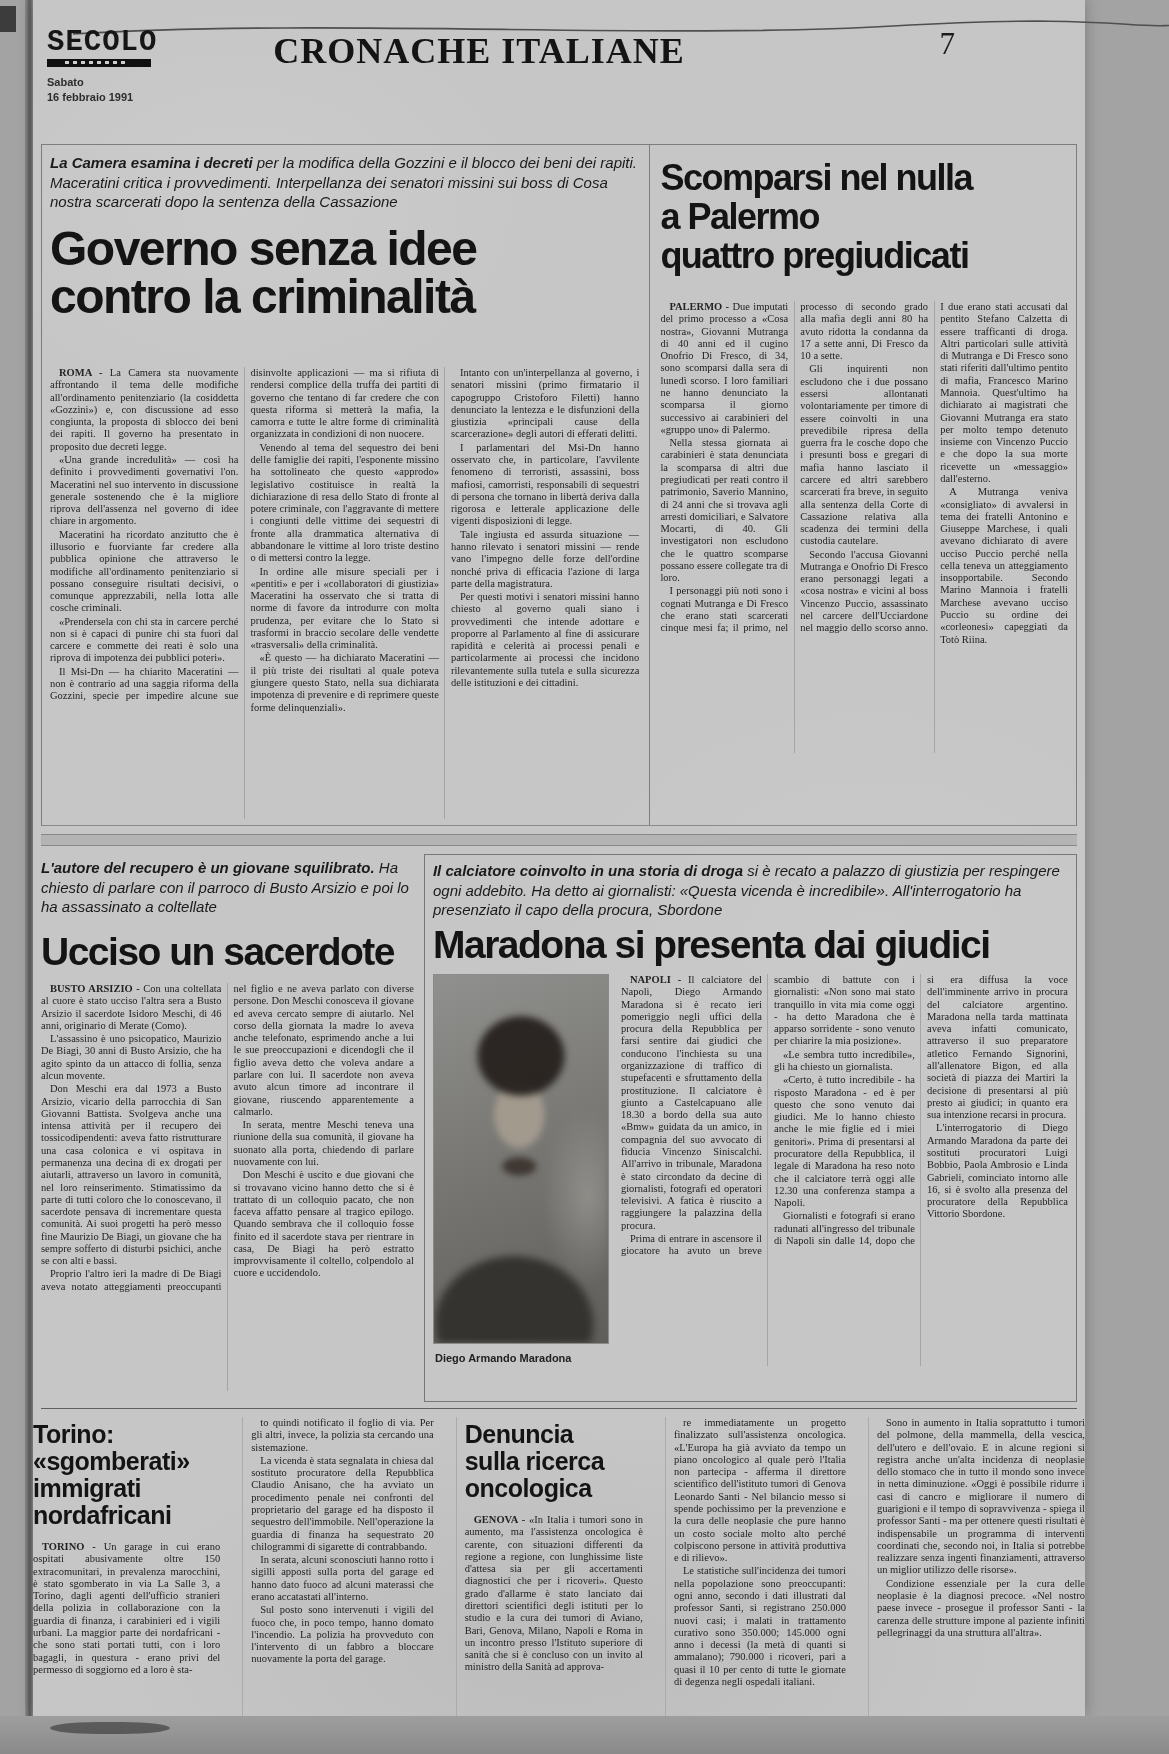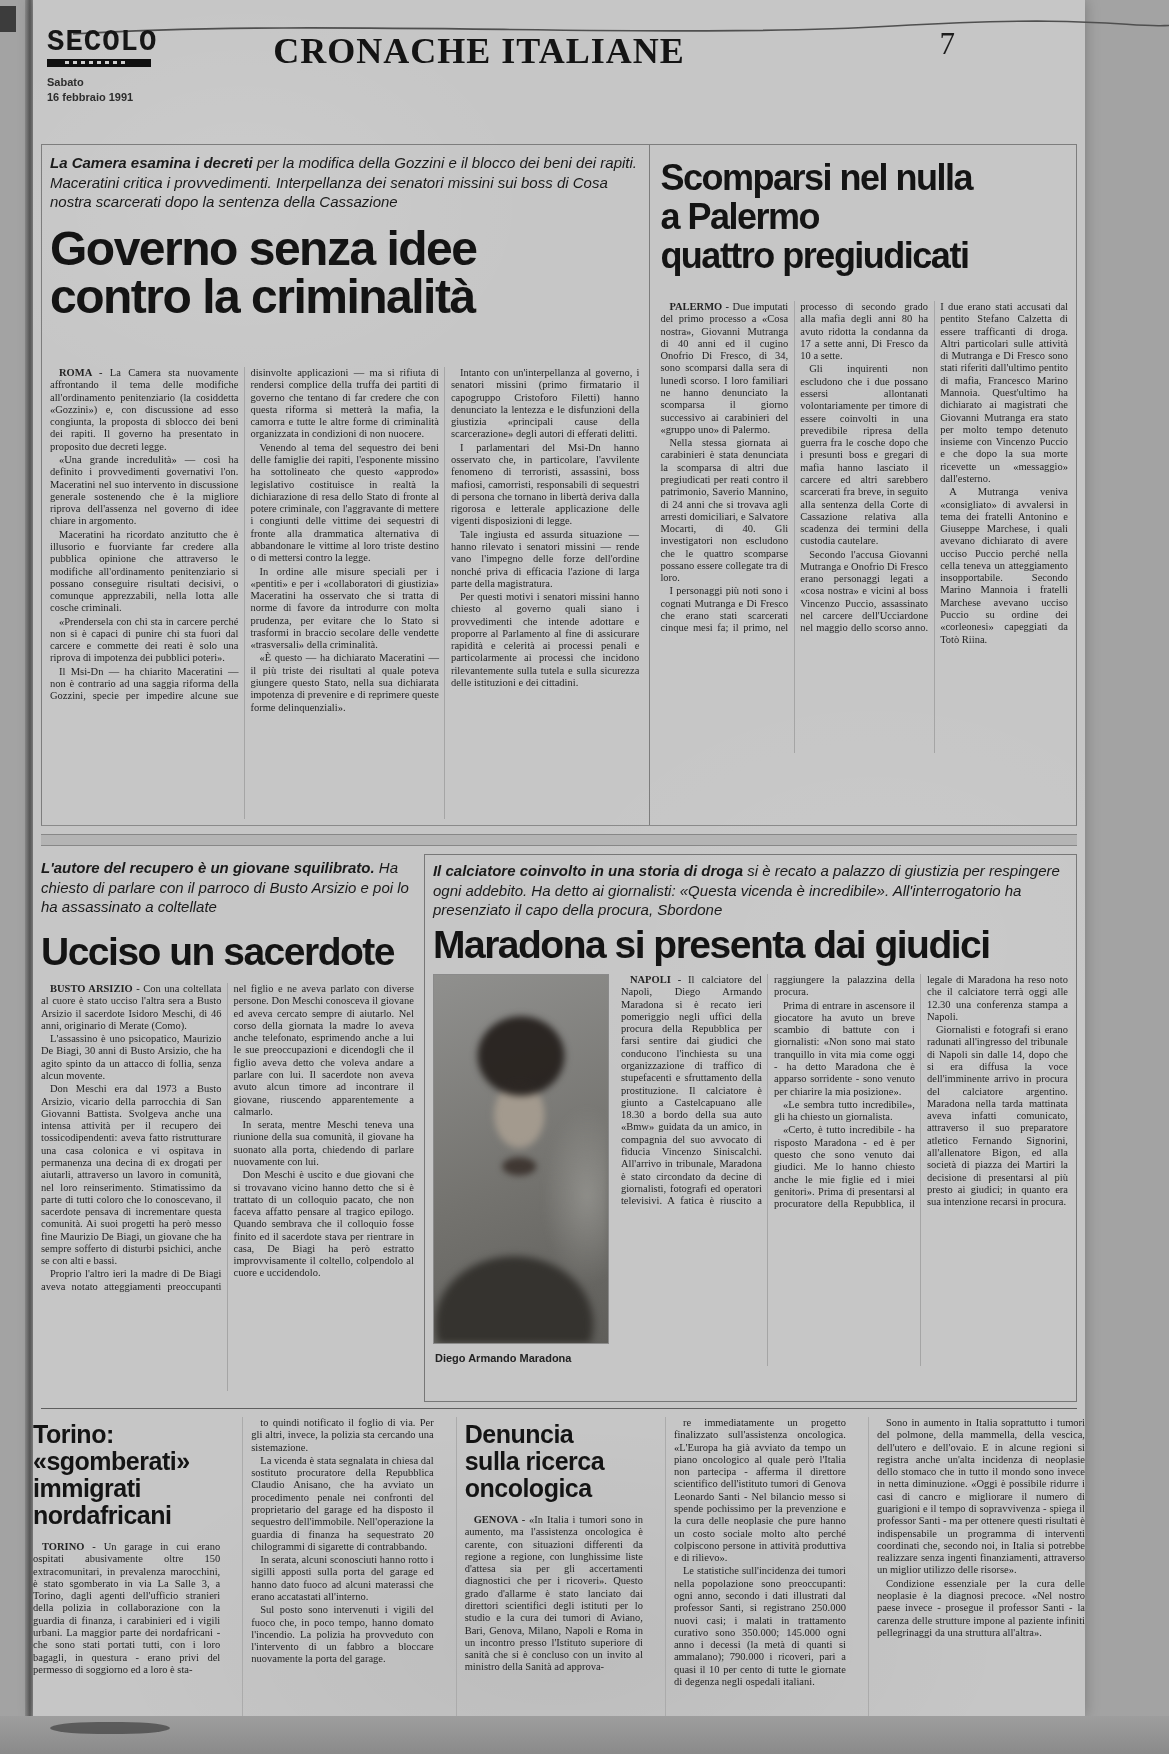--- a/index.html
+++ b/index.html
@@ -207,20 +207,21 @@
               <div class="ph"></div>
             </div>
           <figcaption class="caption">Diego Armando Maradona</figcaption>
         </figure>
         <div class="bodytext cols-3">
             <p class="para"><b>NAPOLI -</b> Il calciatore del Napoli, Diego Armando Maradona si è recato ieri pomeriggio negli uffici della procura della Repubblica per farsi sentire dai giudici che conducono l'inchiesta su una organizzazione di traffico di stupefacenti e sfruttamento della prostituzione. Il calciatore è giunto a Castelcapuano alle 18.30 a bordo della sua auto «Bmw» guidata da un amico, in compagnia del suo avvocato di fiducia Vincenzo Siniscalchi. All'arrivo in tribunale, Maradona è stato circondato da decine di giornalisti, fotografi ed operatori televisivi. A fatica è riuscito a raggiungere la palazzina della procura.</p>
             <p class="para">Prima di entrare in ascensore il giocatore ha avuto un breve scambio di battute con i giornalisti: «Non sono mai stato tranquillo in vita mia come oggi - ha detto Maradona che è apparso sorridente - sono venuto per chiarire la mia posizione».</p>
             <p class="para">«Le sembra tutto incredibile», gli ha chiesto un giornalista.</p>
             <p class="para">«Certo, è tutto incredibile - ha risposto Maradona - ed è per questo che sono venuto dai giudici. Me lo hanno chiesto anche le mie figlie ed i miei genitori». Prima di presentarsi al procuratore della Repubblica, il legale di Maradona ha reso noto che il calciatore terrà oggi alle 12.30 una conferenza stampa a Napoli.</p>
             <p class="para">Giornalisti e fotografi si erano radunati all'ingresso del tribunale di Napoli sin dalle 14, dopo che si era diffusa la voce dell'imminente arrivo in procura del calciatore argentino. Maradona nella tarda mattinata aveva infatti comunicato, attraverso il suo preparatore atletico Fernando Signorini, all'allenatore Bigon, ed alla società di piazza dei Martiri la decisione di presentarsi al più presto ai giudici; in quanto era sua intenzione recarsi in procura.</p>
+            <p class="para">L'interrogatorio di Diego Armando Maradona da parte dei sostituti procuratori Luigi Bobbio, Paola Ambrosio e Linda Gabrieli, cominciato intorno alle 16, si è svolto alla presenza del procuratore della Repubblica Vittorio Sbordone.</p>
           </div>
       </div>
     </div>
 
   </div>
 
   <div class="thin-rule"></div>
 
   <div class="section-c">
 

